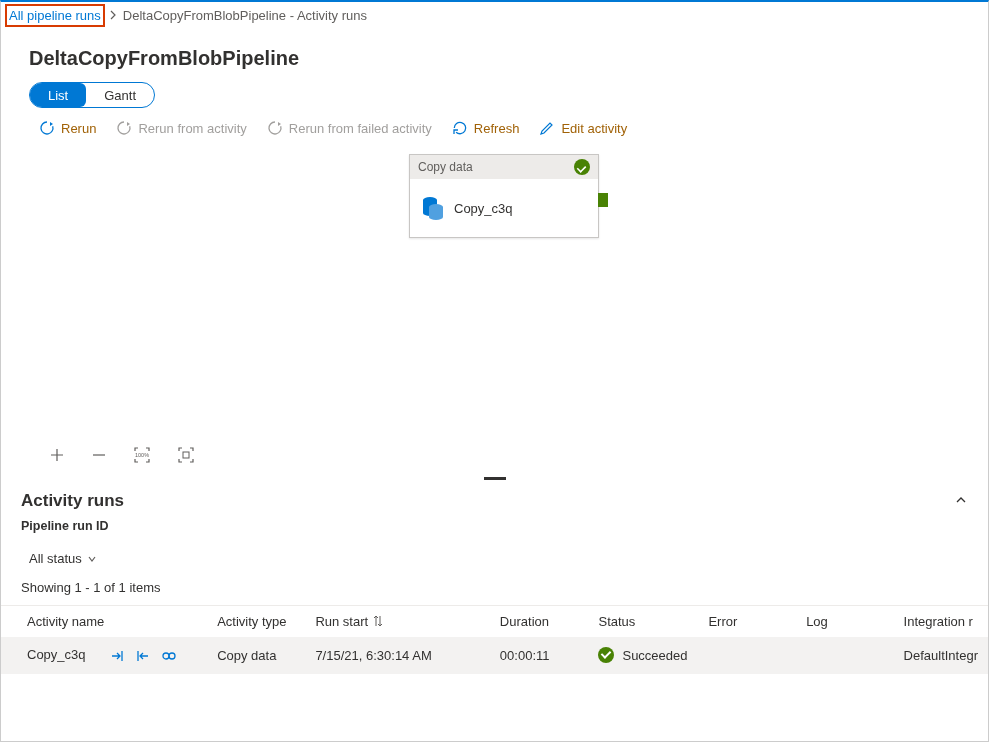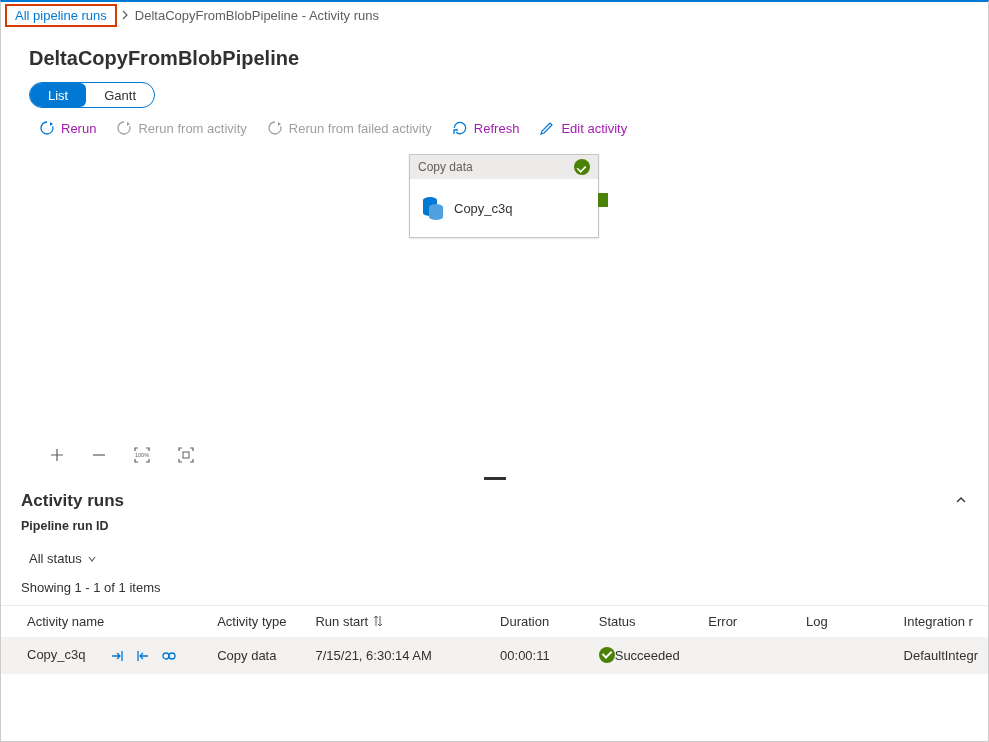--- a/index.html
+++ b/index.html
@@ -18,21 +18,21 @@
   .breadcrumb {
     display: flex;
     align-items: center;
     padding: 2px 4px 2px 4px;
     font-size: 13px;
     gap: 4px;
   }
   .bc-link {
     color: #0078d4;
     cursor: pointer;
-    padding: 2px 8px;
+    padding: 2px 2px;
     border: 2px solid #d83b01;
   }
   .bc-sep { color: #605e5c; }
   .bc-current { color: #605e5c; padding: 2px 2px; }
   .page-title {
     font-size: 20px;
     font-weight: 600;
     padding: 18px 0 12px 28px;
     color: #323130;
   }
@@ -64,21 +64,21 @@
     align-items: center;
     gap: 20px;
     padding: 12px 0 10px 38px;
   }
   .action-btn {
     display: flex;
     align-items: center;
     gap: 6px;
     font-size: 13px;
     cursor: pointer;
-    color: #a21caf;
+    color: #a16207;
   }
   .action-btn.disabled { color: #a19f9d; cursor: default; }
   .action-btn svg { width: 16px; height: 16px; }
   .canvas-area {
     position: relative;
     height: 300px;
     background: #fff;
   }
   .activity-card {
     position: absolute;
@@ -180,21 +180,21 @@
     color: #323130;
     border-top: 1px solid #edebe9;
   }
   .data-table td {
     padding: 10px 10px;
     background: #f3f2f1;
   }
   .th-sort { display: inline-flex; gap: 4px; }
   .row-icons { display: inline-flex; gap: 10px; align-items:center; vertical-align: middle; margin-left: 20px;}
   .row-icons svg { width: 16px; height: 16px; }
-  .status-cell { display: flex; align-items: center; gap: 0; }
+  .status-cell { display: flex; align-items: center; gap: 8px; }
   .succ-icon {
     width: 16px; height: 16px; background: #498205; border-radius: 50%;
     position: relative; display:inline-block;
   }
   .succ-icon::after {
     content: ""; position: absolute; left: 5px; top: 2px;
     width: 4px; height: 7px; border: solid #fff; border-width: 0 2px 2px 0;
     transform: rotate(45deg);
   }
   .col-name { width: 210px; padding-left: 26px !important; }

